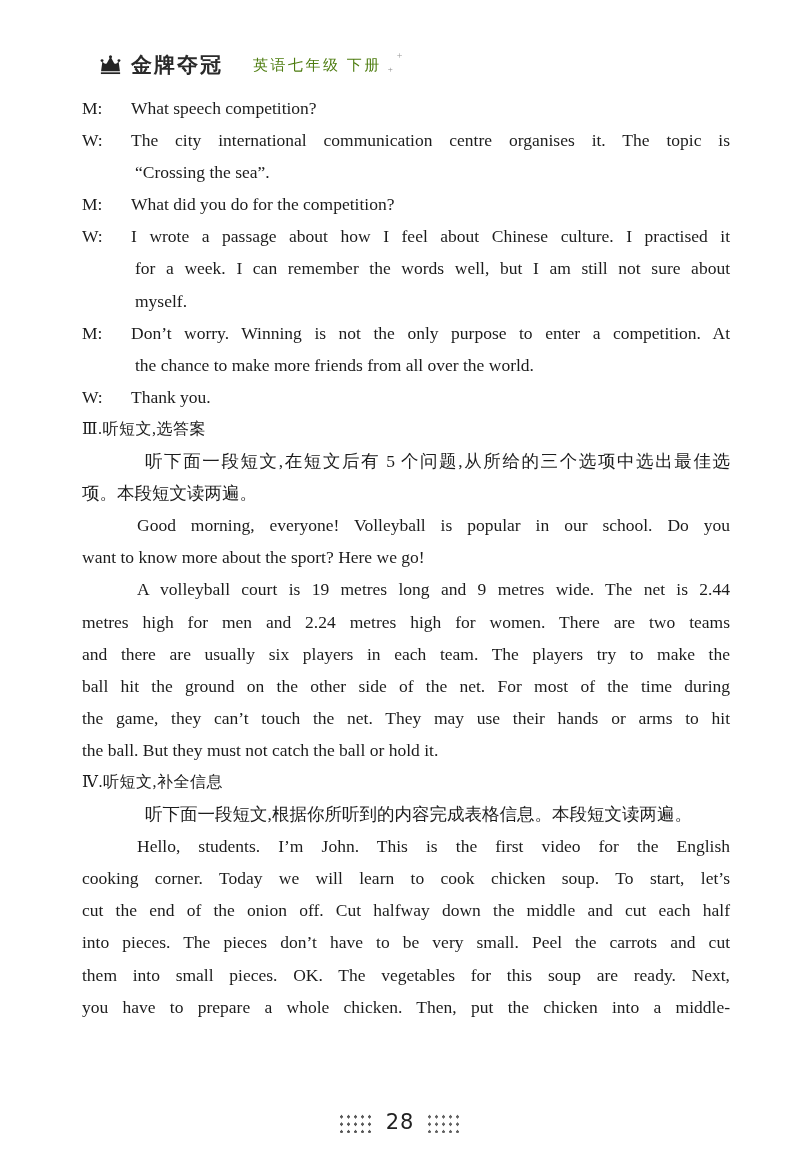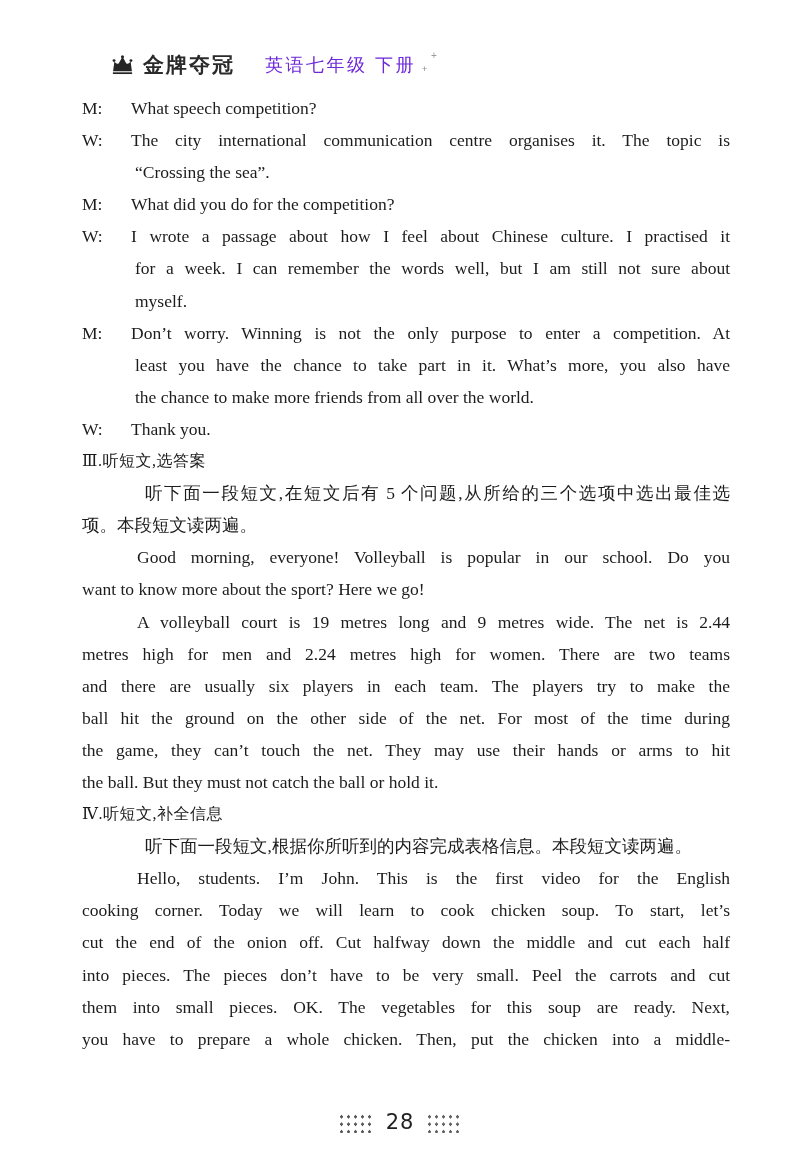--- a/index.html
+++ b/index.html
@@ -6,27 +6,27 @@
   body{
     width:800px;height:1172px;
     background:#ffffff;
     position:relative;
     font-family:"Liberation Serif","DejaVu Serif",serif;
     color:#1c1c1c;
     overflow:hidden;
   }
   
   .hdr{
-    position:absolute;left:110px;top:50px;height:30px;
+    position:absolute;left:98px;top:50px;height:30px;
     display:flex;align-items:center;
-    font-family:Liberation Sans, sans-serif;
+    font-family:Liberation Serif, serif;
   }
   .crown{width:25px;height:22px;margin-right:8px;flex:0 0 auto;}
   .brand{font-size:21px;font-weight:700;color:#2a2a2a;letter-spacing:2px;}
-  .subtitle{font-size:18px;font-weight:400;color:#6d28d9;letter-spacing:2.5px;margin-left:30px;}
+  .subtitle{font-size:15px;font-weight:400;color:#4d7c0f;letter-spacing:2.5px;margin-left:30px;}
   .sparkles{position:relative;width:22px;height:26px;margin-left:4px;flex:0 0 auto;}
   .sparkles .sp1{position:absolute;left:2px;top:12px;font-size:9px;color:#8a8a8a;}
   .sparkles .sp2{position:absolute;left:11px;top:-2px;font-size:10px;color:#9a9a9a;}
   
   .doc{
     position:absolute;left:82px;top:92px;width:648px;
     font-size:17.5px;
   }
   .line{height:32.1px;line-height:32.1px;overflow:visible;white-space:nowrap;}
   .line.wrapok{white-space:normal;}
@@ -90,21 +90,20 @@
     <div class="line l-speaker j">
       <span class="spk">W:</span>
       <div class="txt">I wrote a passage about how I feel about Chinese culture. I practised it</div>
     </div>
     <div class="line l-cont j jline">for a week. I can remember the words well, but I am still not sure about</div>
     <div class="line l-cont wrapok">myself.</div>
     <div class="line l-speaker j">
       <span class="spk">M:</span>
       <div class="txt">Don’t worry. Winning is not the only purpose to enter a competition. At</div>
     </div>
-    <div class="line l-cont j jline">least you have the chance to take part in it. What’s more, you also have</div>
     <div class="line l-cont wrapok">the chance to make more friends from all over the world.</div>
     <div class="line l-speaker">
       <span class="spk">W:</span>
       <div class="txt">Thank you.</div>
     </div>
     <div class="line l-heading wrapok">Ⅲ.听短文,选答案</div>
     <div class="line l-cn-first j jline">听下面一段短文,在短文后有 5 个问题,从所给的三个选项中选出最佳选</div>
     <div class="line l-flush wrapok">项。本段短文读两遍。</div>
     <div class="line l-en-first j jline">Good morning, everyone! Volleyball is popular in our school. Do you</div>
     <div class="line l-flush wrapok">want to know more about the sport? Here we go!</div>

